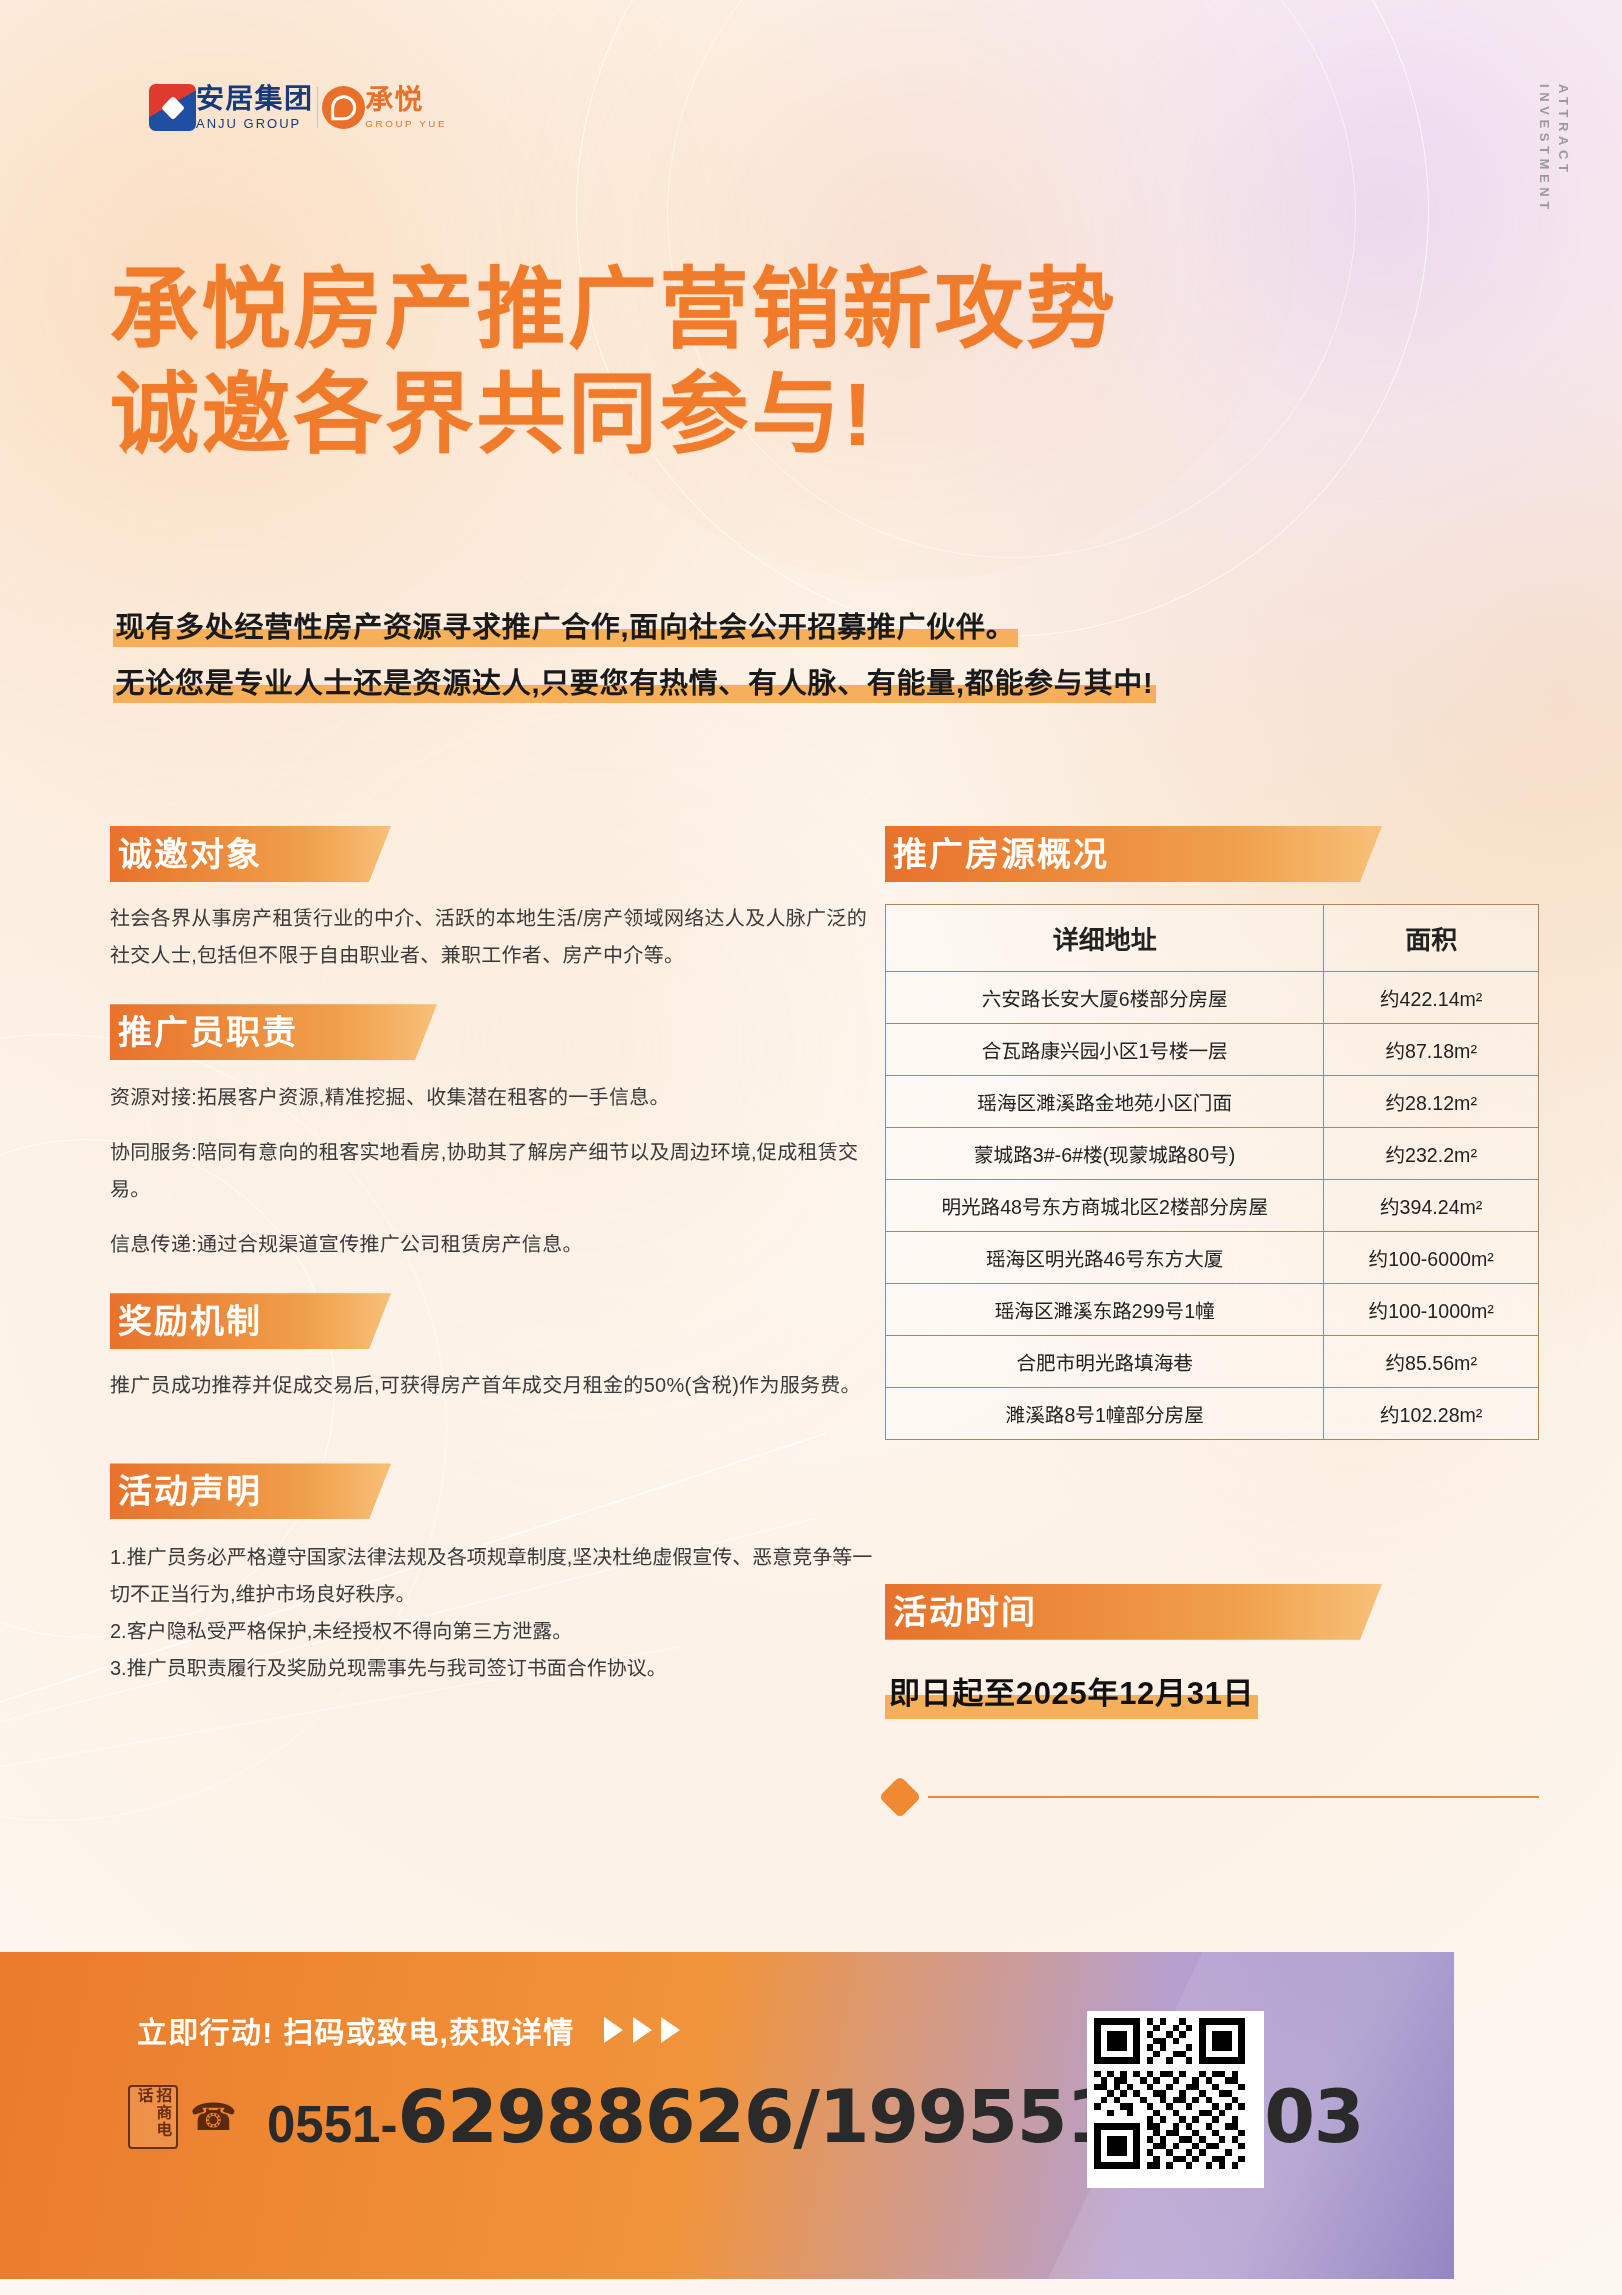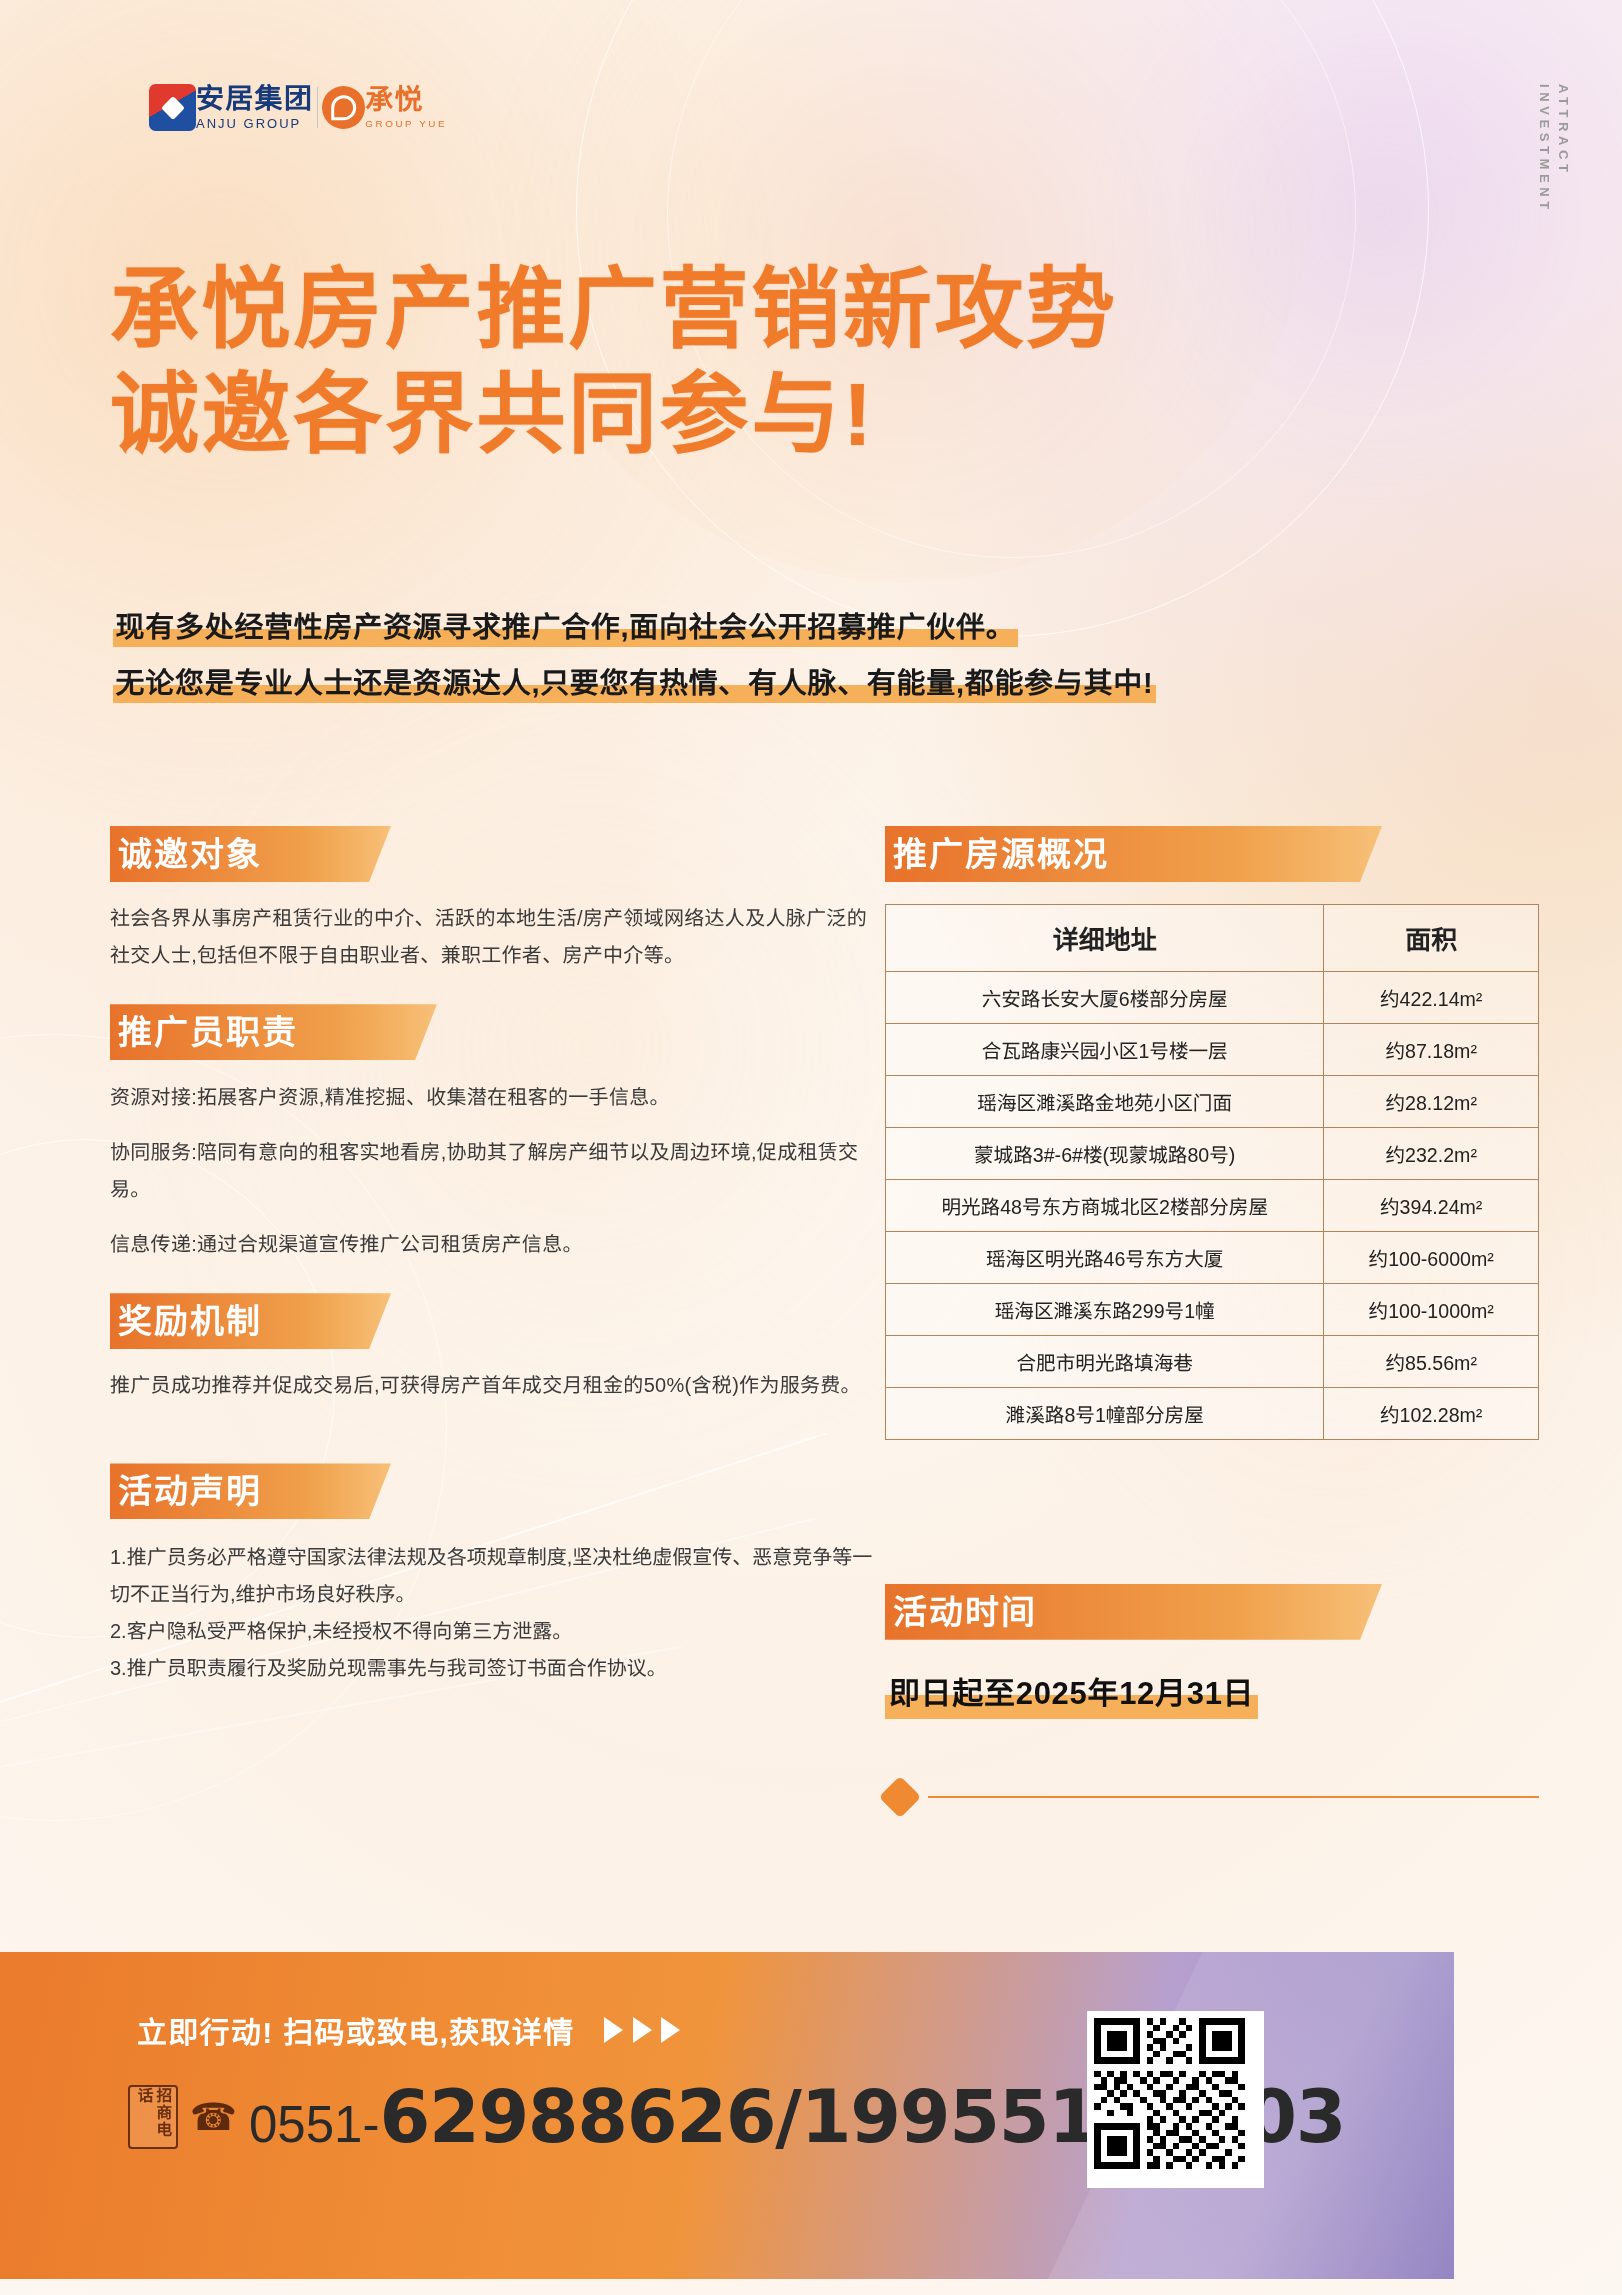--- a/index.html
+++ b/index.html
@@ -128,21 +128,21 @@
     letter-spacing:1.3px;display:flex;align-items:center;gap:17px;}
   .arrows{display:flex;gap:9.2px;margin-left:13px;}
   .arrow{width:0;height:0;border-left:19.6px solid #fff;border-top:13px solid transparent;border-bottom:13px solid transparent;}
   .phone-row{position:absolute;left:128px;top:122px;display:flex;align-items:center;gap:11.8px;}
   .tagbox{width:46px;height:60px;border:2px solid #6b2f12;border-radius:3.9px;color:#6b2f12;
     font-size:15.7px;font-weight:bold;display:flex;align-items:center;justify-content:center;
     writing-mode:vertical-rl;letter-spacing:1.3px;line-height:1.2;background:rgba(255,255,255,.12);}
   .phone-icon{font-size:38px;color:#5d2a0e;line-height:1;}
   .phone-num{font-size:73px;font-weight:bold;color:#2a2a2a;letter-spacing:-1.3px;
     font-family:"DejaVu Sans","Liberation Sans",sans-serif;}
-  .phone-prefix{font-size:51px;font-weight:normal;color:#2a2a2a;}
+  .phone-prefix{font-size:51px;font-weight:bold;color:#2a2a2a;margin-left:18px;}
   .qr{position:absolute;right:190px;top:59px;width:164px;height:164px;background:#fff;padding:6.5px;}
   .qr svg{display:block;}
 </style>
 </head>
 <body>
 
 <div class="bg">
   <div class="bg-base"></div>
   <div class="blob blob1"></div>
   <div class="blob blob2"></div>

